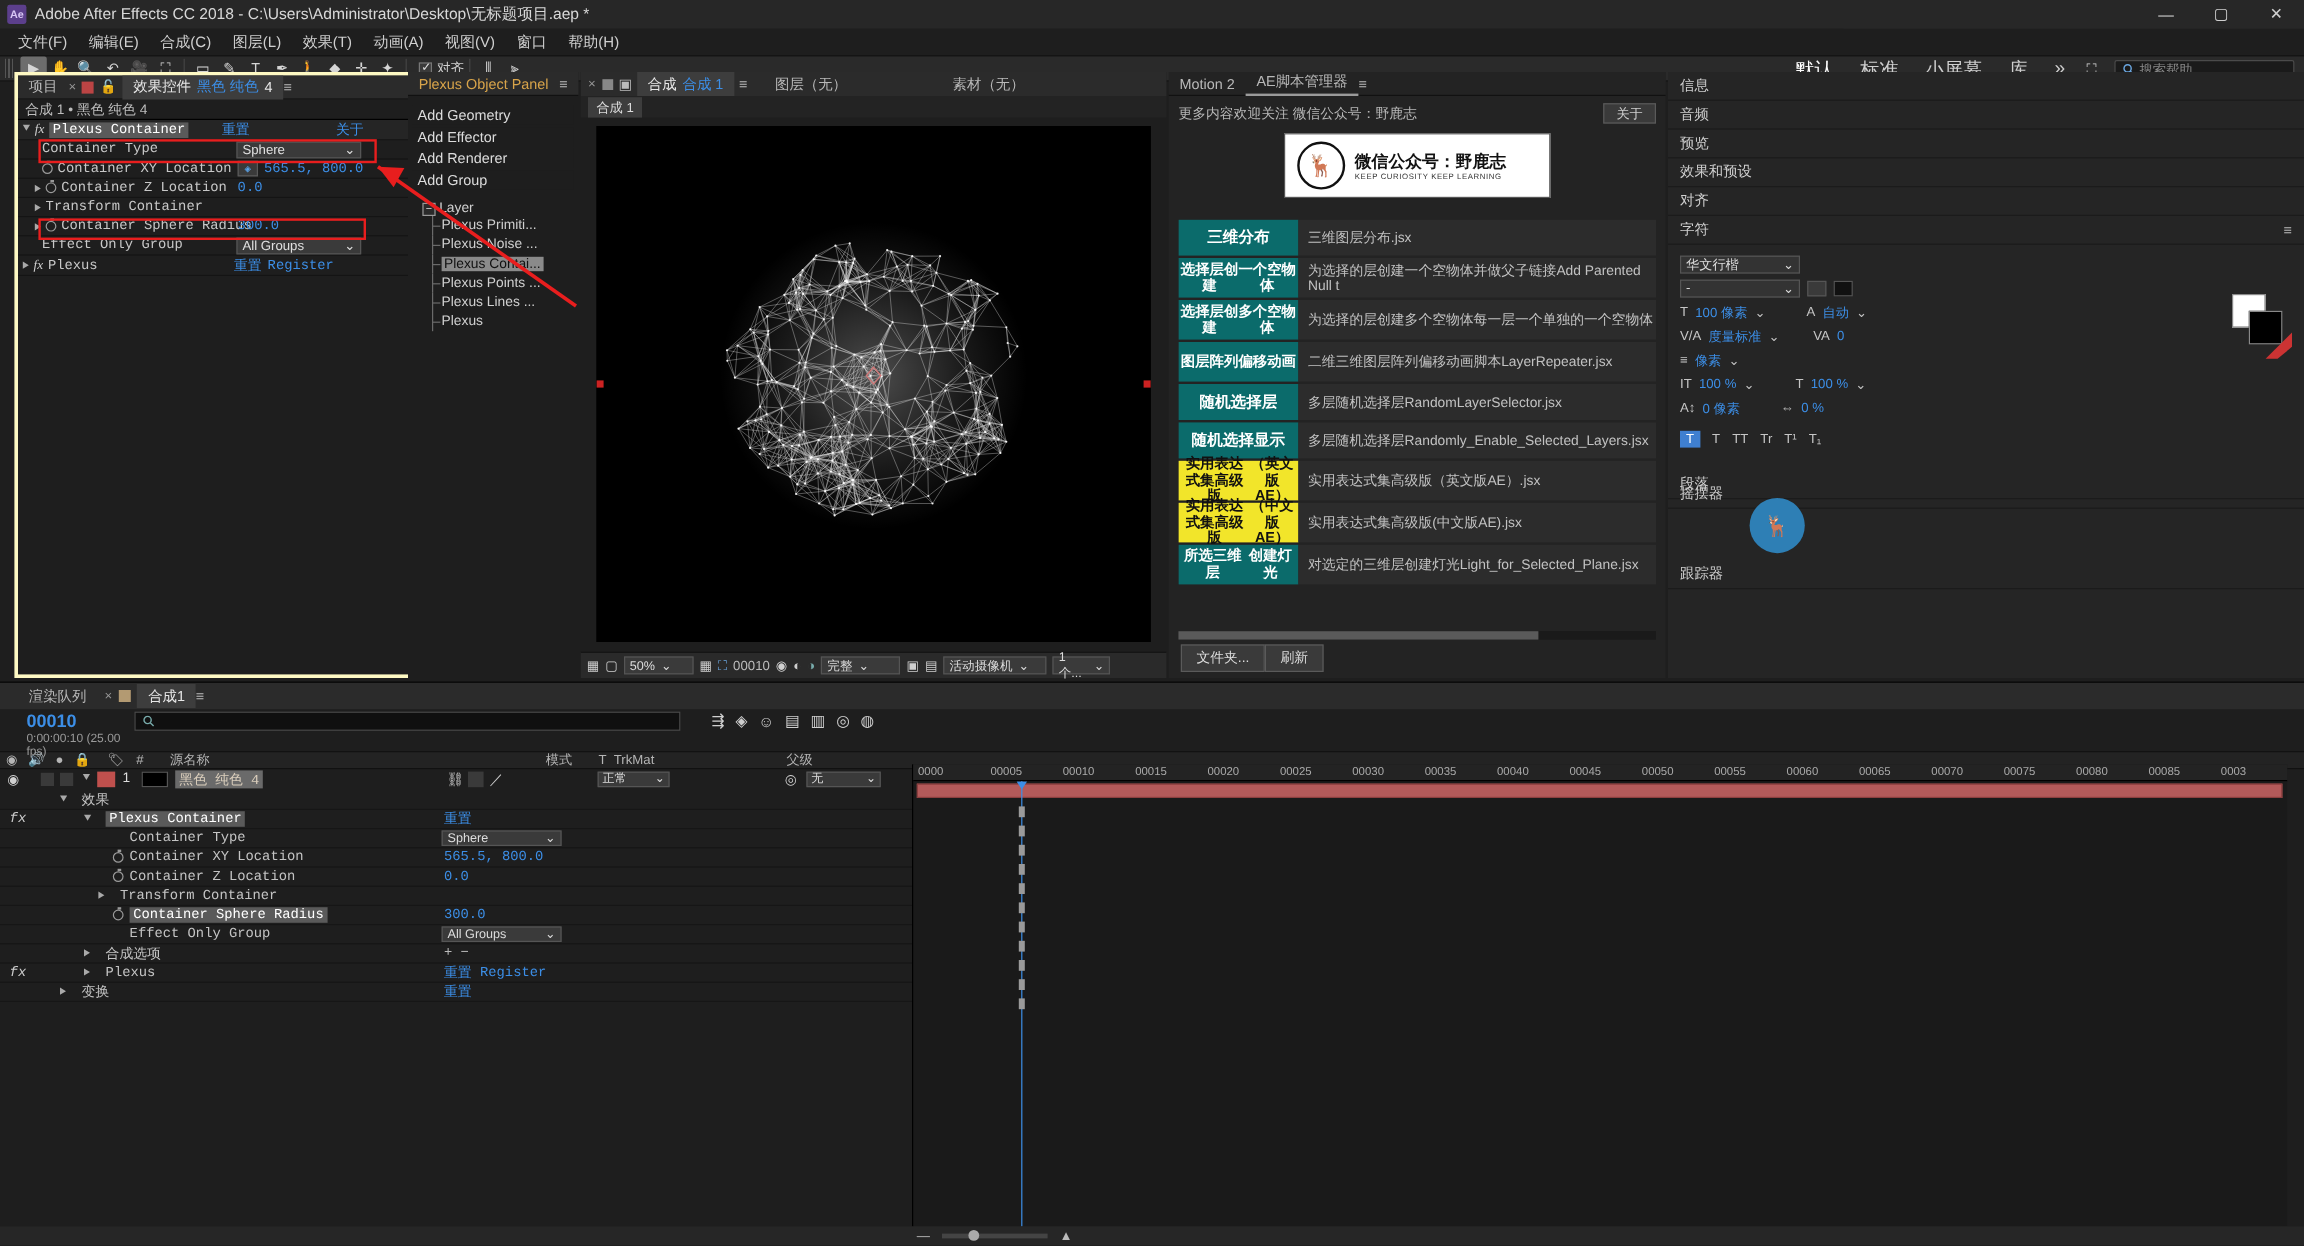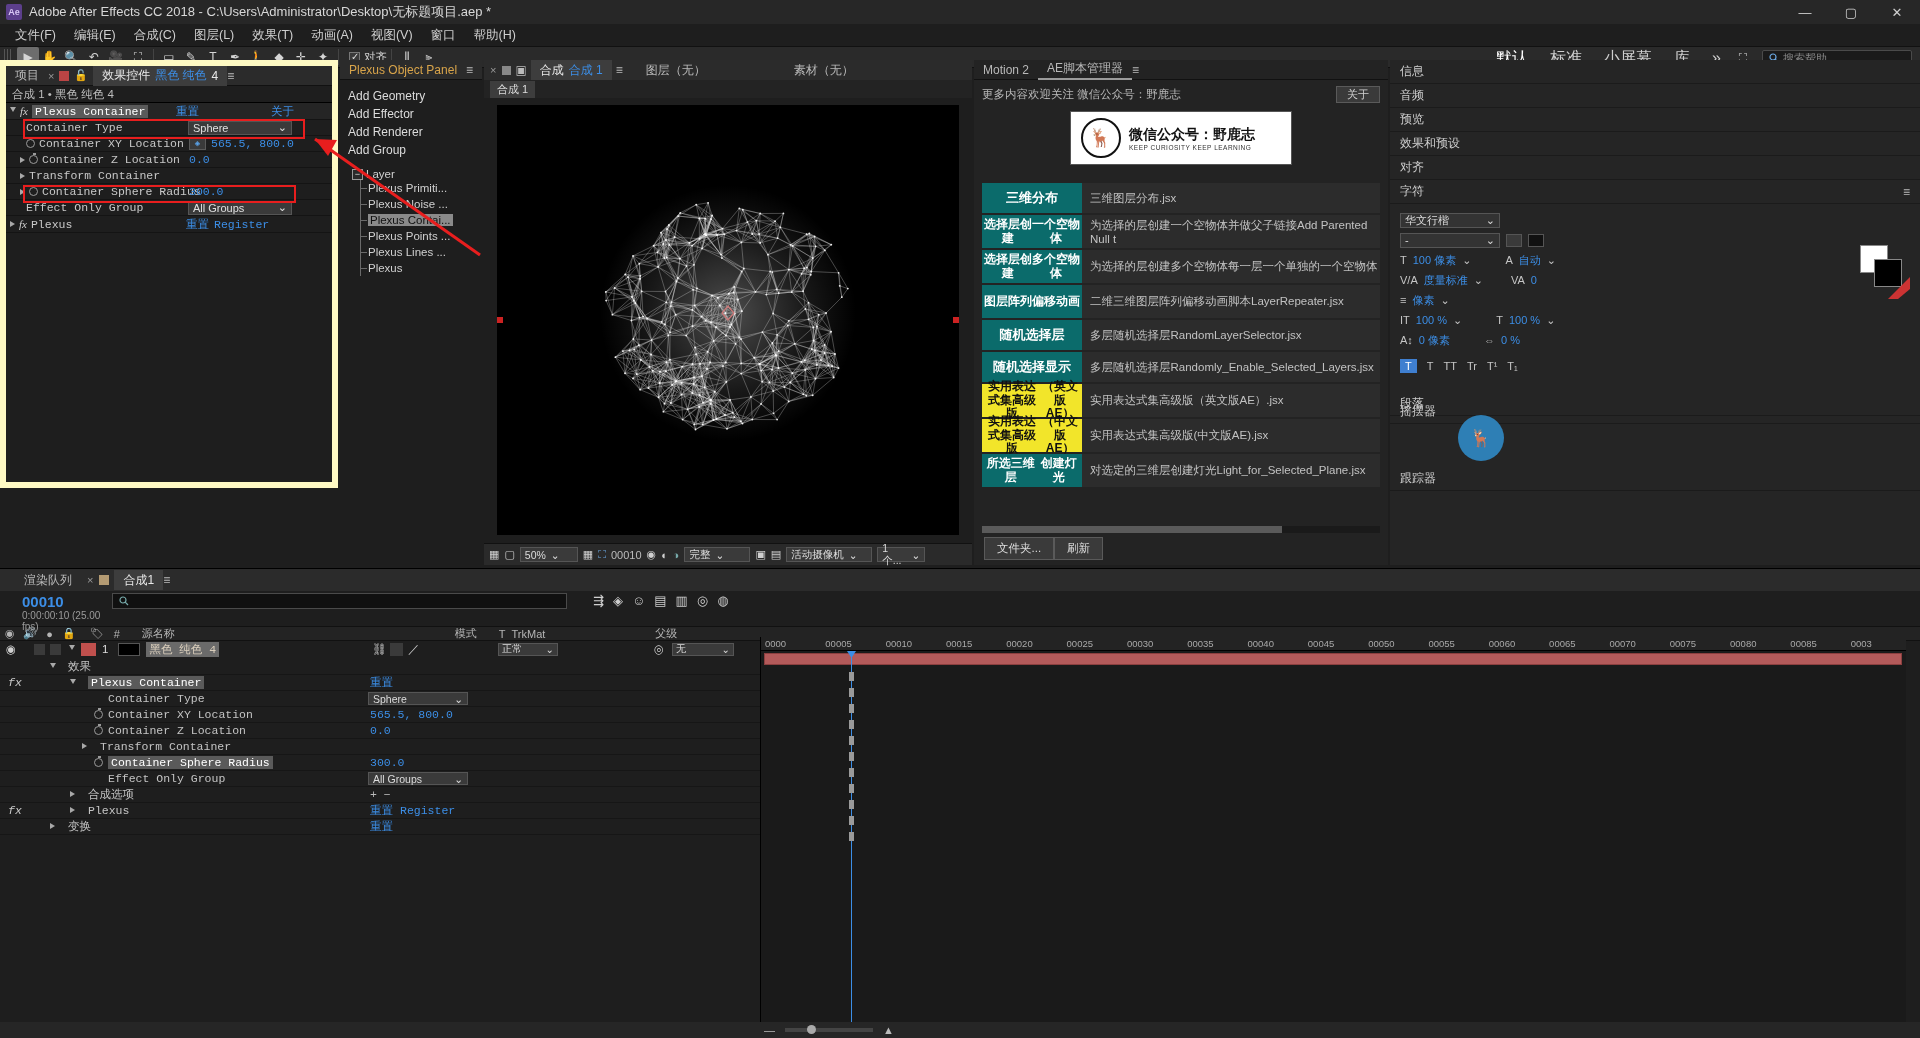--- a/index.html
+++ b/index.html
@@ -45,21 +45,21 @@
   .panel { position:absolute; background:#1e1e1e; }
   .panel-tabs { height:20px; background:#2b2b2b; display:flex; align-items:center; font-size:12px;
     border-bottom:1px solid #111; }
   .ptab { height:20px; display:flex; align-items:center; gap:5px; padding:0 9px; color:#b9b9b9; }
   .ptab.active { background:#3d3d3d; color:#e8e8e8; }
   .ptab.underline { border-bottom:2px solid #9a9a9a; }
   .closeX { color:#999; font-size:11px; }
   .ham { color:#bbb; font-size:12px; letter-spacing:0; }
 
   
-  #effectPanel { left:0; top:60px; width:338px; height:428px; border:6px solid #fef9c3; }
+  #effectPanel { left:12px; top:60px; width:338px; height:505px; border:3px solid #fef9c3; }
   .ec-sub { height:17px; background:#1e1e1e; display:flex; align-items:center; padding-left:6px;
     font-size:11.5px; color:#bdbdbd; border-bottom:1px solid #000; }
   .ec-rows { font-family:"Liberation Mono","DejaVu Sans Mono",monospace; font-size:11.5px; }
   .ec-row { height:16px; display:flex; align-items:center; border-bottom:1px solid #141414;
     position:relative; padding-left:4px; }
   .ec-row.hdr { background:#252525; }
   .ec-name { color:#c8c8c8; white-space:nowrap; }
   .ec-name.sel { background:#5a5a5a; color:#fff; padding:0 3px; }
   .ec-val { color:#3c8ee6; position:absolute; }
   .tri { width:0;height:0; border-left:5px solid #a9a9a9; border-top:3.5px solid transparent;

